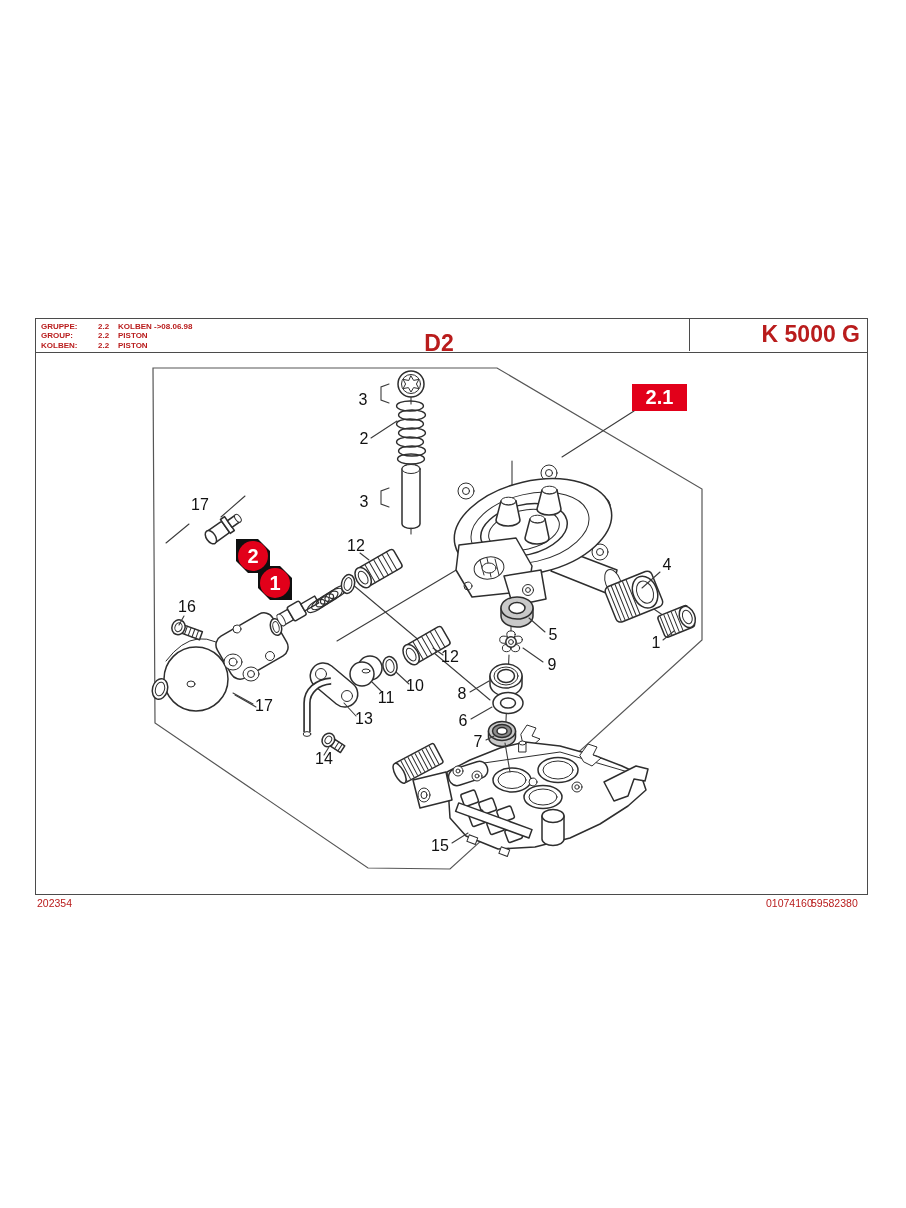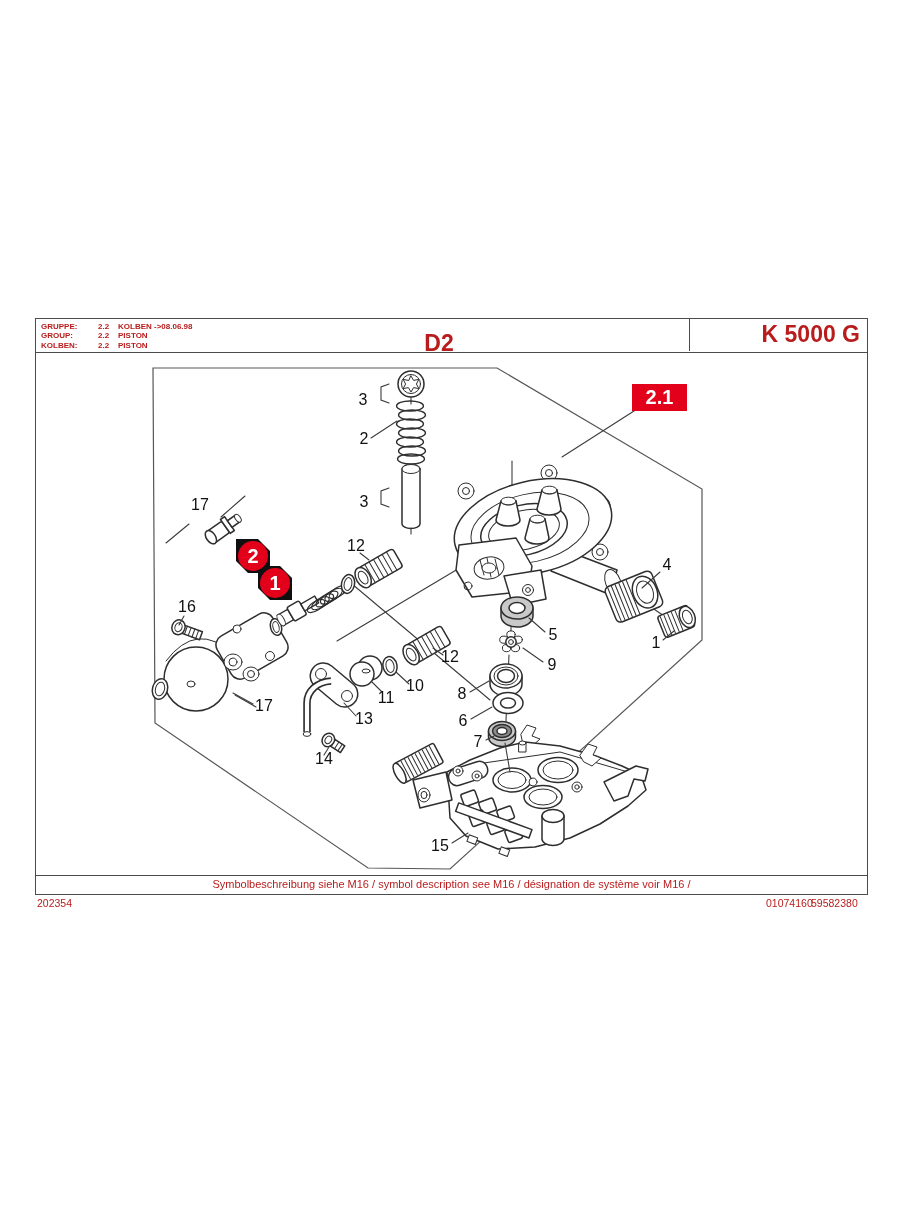--- a/index.html
+++ b/index.html
@@ -37,21 +37,20 @@
   <div class="doc-frame">
     <div class="hdr">
       <div class="hdr-left">
         <div class="hrow"><span class="hlab">GRUPPE:</span><span class="hnum">2.2</span><span>KOLBEN -&gt;08.06.98</span></div>
         <div class="hrow"><span class="hlab">GROUP:</span><span class="hnum">2.2</span><span>PISTON</span></div>
         <div class="hrow"><span class="hlab">KOLBEN:</span><span class="hnum">2.2</span><span>PISTON</span></div>
       </div>
       <div class="hdr-code">D2</div>
       <div class="hdr-model">K 5000 G</div>
     </div>
-    <div class="foot-band">Symbolbeschreibung siehe M16 / symbol description see M16 / désignation de système voir M16 /</div>
   </div>
 
   <div class="nums" id="n-left">202354</div>
   <div class="nums" id="n-mid">01074160</div>
   <div class="nums" id="n-right">59582380</div>
 
   <svg width="833" height="523" viewBox="35 352 833 523">
 
     <polygon class="fr" points="153,368 497,368 702,489 702,640 450,869 368,868 155,723"></polygon>
 

